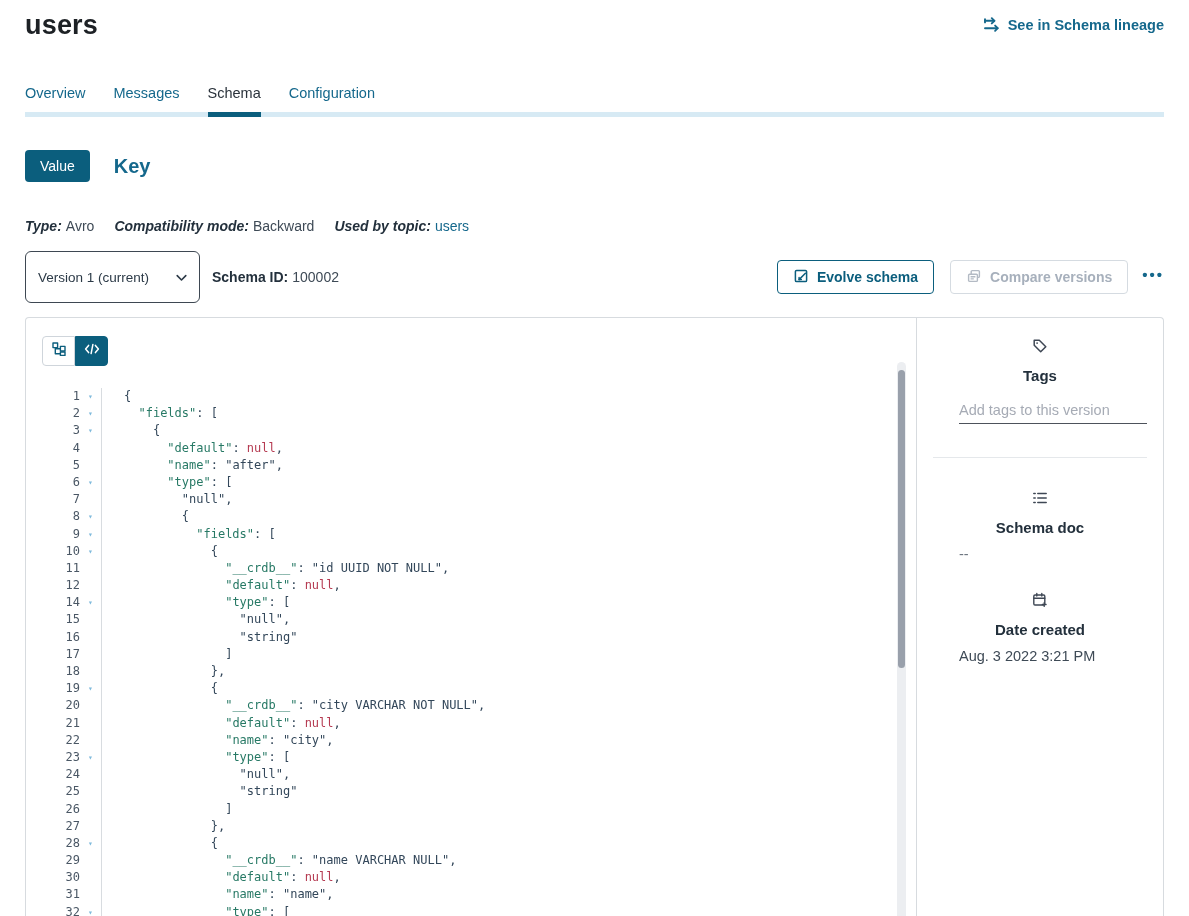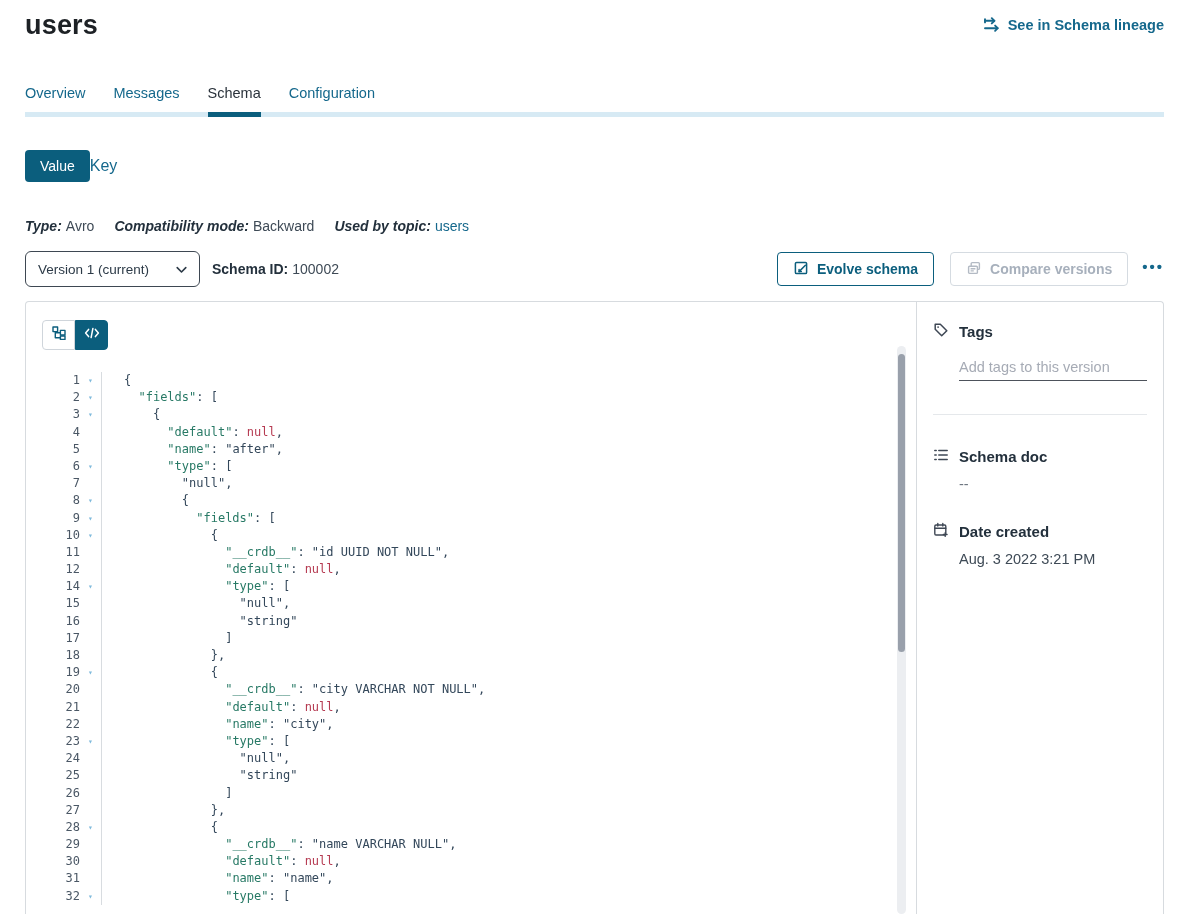--- a/index.html
+++ b/index.html
@@ -31,32 +31,32 @@
   .tab.active { color: #2A323B; font-weight: 400; }
   .tab.active::after { content: ""; position: absolute; left: 0; right: 0; bottom: -5px; height: 5px;
     background: var(--accent-dark); z-index: 1; }
   .tab-underline-track { height: 5px; background: #D7EAF4; }
 
   
   .vk-row { display: flex; align-items: center; margin: 33px 25px 0; }
   .value-btn { background: var(--accent-dark); color: #fff; font-size: 14px; height: 32px;
     padding: 0 15px; border: none; border-radius: 4px; display: flex; align-items: center; cursor: pointer;
     font-family: inherit; }
-  .key-link { color: var(--accent); font-size: 16px; cursor: pointer; }
+  .key-link { color: var(--accent); font-size: 20px; margin-left: 24px; cursor: pointer; font-weight: bold; }
 
   
   .meta-row { display: flex; align-items: center; margin: 36px 25px 0; font-size: 14px; }
   .meta-row b { color: var(--txt-dark); font-weight: 700; font-style: italic; }
   .meta-pair { margin-right: 20px; }
   .meta-pair .val { margin-left: 4px; color: var(--txt-body); }
   .meta-pair .val.link { color: var(--accent); cursor: pointer; }
 
   
   .version-row { display: flex; align-items: center; margin: 17px 25px 0; }
-  .version-select { width: 175px; height: 36px; border: 1px solid #3E4852; border-radius: 6px;
+  .version-select { width: 175px; height: 52px; border: 1px solid #3E4852; border-radius: 6px;
     display: flex; align-items: center; justify-content: space-between; padding: 0 12px; font-size: 13.5px;
     color: #2C3A47; cursor: pointer; background: #fff; }
   .schema-id { margin-left: 12px; font-size: 14px; }
   .schema-id b { color: var(--txt-dark); }
   .schema-id .val { margin-left: 4px; color: var(--txt-body); }
   .spacer { flex: 1; }
   .btn { height: 34px; border-radius: 4px; font-size: 14px; font-weight: 700; display: flex;
     align-items: center; gap: 8px; padding: 0 15px; background: #fff; font-family: inherit; }
   .btn-disabled { color: #A7B0BC; border: 1px solid #D5DBE1; cursor: default; }
   .btn-primary-outline { color: var(--accent-dark); border: 1px solid var(--accent-dark); cursor: pointer; }
@@ -89,21 +89,21 @@
 
   
   .scroll-track { position: absolute; top: 44px; right: 10px; width: 9px; bottom: 0;
     background: #ECEEF1; border-radius: 5px; }
   .scroll-thumb { position: absolute; top: 8px; left: 1px; width: 7px; height: 298px;
     background: #99A0AB; border-radius: 4px; cursor: grab; }
 
   
   .side-pane { flex: 1; border-left: 1px solid var(--border-light); padding: 20px 16px 0; }
   .side-header { display: flex; align-items: center; gap: 10px; font-size: 15px; font-weight: 700;
-    color: var(--txt-dark); }
+    color: var(--txt-dark); flex-direction: column; }
   .side-header svg { color: #3E4754; flex: none; }
   .tags-input-wrap { margin: 17px 0 0 26px; }
   .tags-input { width: 188px; border: none; border-bottom: 1px solid #4D525B; outline: none;
     font-size: 14.5px; padding: 0 0 5px; color: var(--txt-body); font-family: inherit; background: transparent; }
   .tags-input::placeholder { color: #A6ABB5; }
   .side-divider { border-bottom: 1px solid #E5E8EB; margin-top: 33px; }
   .side-value { margin: 10px 0 0 26px; font-size: 14.5px; color: var(--txt-body); }
   .side-value.dim { color: #6E7781; }
   .mt-32 { margin-top: 32px; }
   .mt-30 { margin-top: 30px; }

